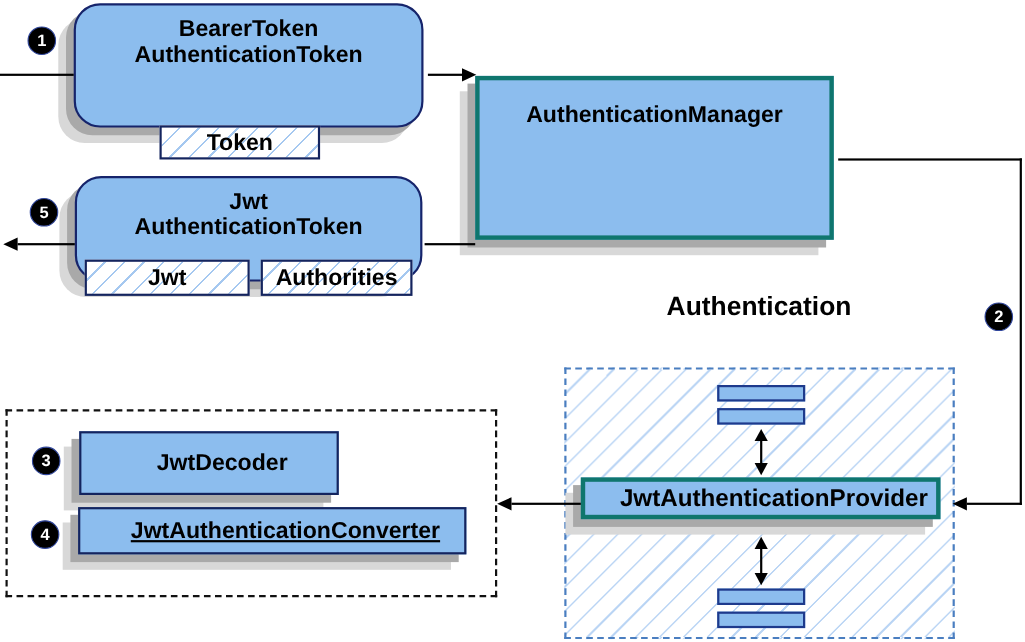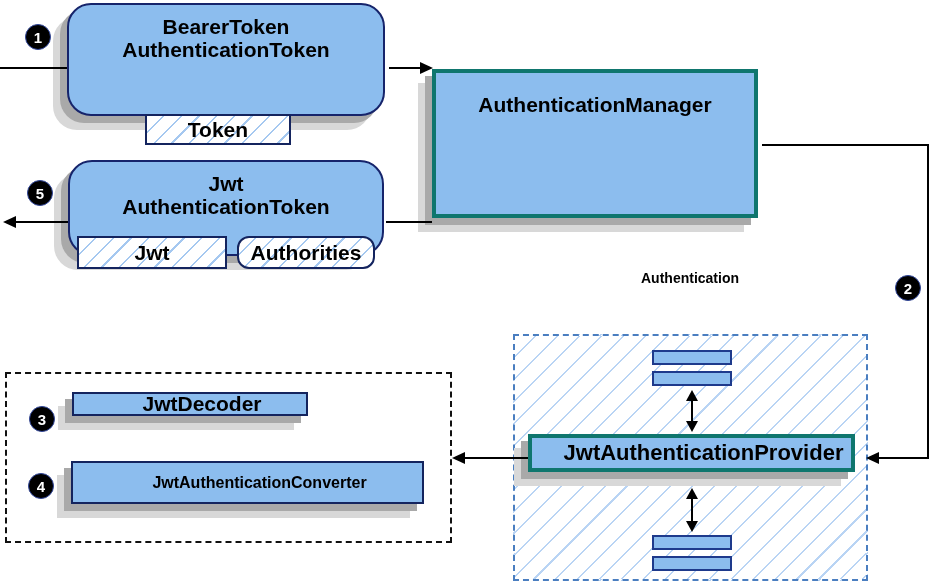--- a/index.html
+++ b/index.html
@@ -34,21 +34,21 @@
   .line-v{position:absolute;width:2px;background:#000;z-index:3;}
   .ah{position:absolute;width:0;height:0;z-index:3;}
   .ah-right{border-top:6px solid transparent;border-bottom:6px solid transparent;border-left:13px solid #000;}
   .ah-left{border-top:6px solid transparent;border-bottom:6px solid transparent;border-right:13px solid #000;}
   .ah-up{border-left:6px solid transparent;border-right:6px solid transparent;border-bottom:11px solid #000;}
   .ah-down{border-left:6px solid transparent;border-right:6px solid transparent;border-top:11px solid #000;}
   
   .badge{position:absolute;width:24px;height:24px;border-radius:50%;background:#000;
          border:1px solid #31479C;display:flex;align-items:center;justify-content:center;
          color:#fff;font-size:15px;z-index:4;}
-  .group-label{position:absolute;text-align:center;font-size:14px;line-height:25px;z-index:2;}
+  .group-label{position:absolute;text-align:center;font-size:24px;line-height:25px;z-index:2;}
 </style>
 </head>
 <body>
 
 <div id="stage">
 
   <div class="badge" style="left:25px;top:24px;">1</div>
   <div class="badge" style="left:895px;top:275px;">2</div>
   <div class="badge" style="left:29px;top:406px;">3</div>
   <div class="badge" style="left:28px;top:473px;">4</div>
@@ -83,21 +83,21 @@
   <div class="node rect" style="left:432px;top:69px;width:326px;height:149px;">
     <div class="node-title" style="top:20px;">AuthenticationManager</div>
   </div>
 
   <div class="node rounded" style="left:68px;top:160px;width:316px;height:96px;">
     <div class="node-title" style="top:10px;">
       <div>Jwt</div>
       <div>AuthenticationToken</div>
     </div>
     <div class="chip hatch" style="left:7px;top:74px;width:146px;height:29px;">Jwt</div>
-    <div class="chip hatch" style="left:167px;top:74px;width:134px;height:29px;border-radius:12px;">Authorities</div>
+    <div class="chip hatch" style="left:167px;top:74px;width:134px;height:29px;">Authorities</div>
   </div>
 
   <div class="group-label" style="left:560px;top:266px;width:260px;">
     <div>Authentication</div>
   </div>
 
   <div class="dashed-blue" style="left:513px;top:334px;width:355px;height:247px;"></div>
 
   <div class="bar" style="left:652px;top:350px;"></div>
   <div class="bar" style="left:652px;top:371px;"></div>
@@ -110,17 +110,17 @@
 
   <div class="ah ah-up" style="left:686px;top:488px;"></div>
   <div class="line-v" style="left:691px;top:496px;height:28px;"></div>
   <div class="ah ah-down" style="left:686px;top:521px;"></div>
 
   <div class="bar" style="left:652px;top:535px;"></div>
   <div class="bar" style="left:652px;top:556px;"></div>
 
   <div class="dashed-black" style="left:5px;top:372px;width:447px;height:171px;"></div>
 
-  <div class="node rect-dark center-flex" style="left:72px;top:392px;width:236px;height:24px;font-size:21px;">JwtDecoder</div>
+  <div class="node rect-dark center-flex" style="left:72px;top:392px;width:236px;height:58px;font-size:21px;">JwtDecoder</div>
 
-  <div class="node rect-dark center-flex" style="left:71px;top:461px;width:353px;height:43px;font-size:16px;">JwtAuthenticationConverter</div>
+  <div class="node rect-dark center-flex" style="left:71px;top:461px;width:353px;height:43px;font-size:21px;text-decoration:underline;">JwtAuthenticationConverter</div>
 
 </div>
 
 </body></html>

